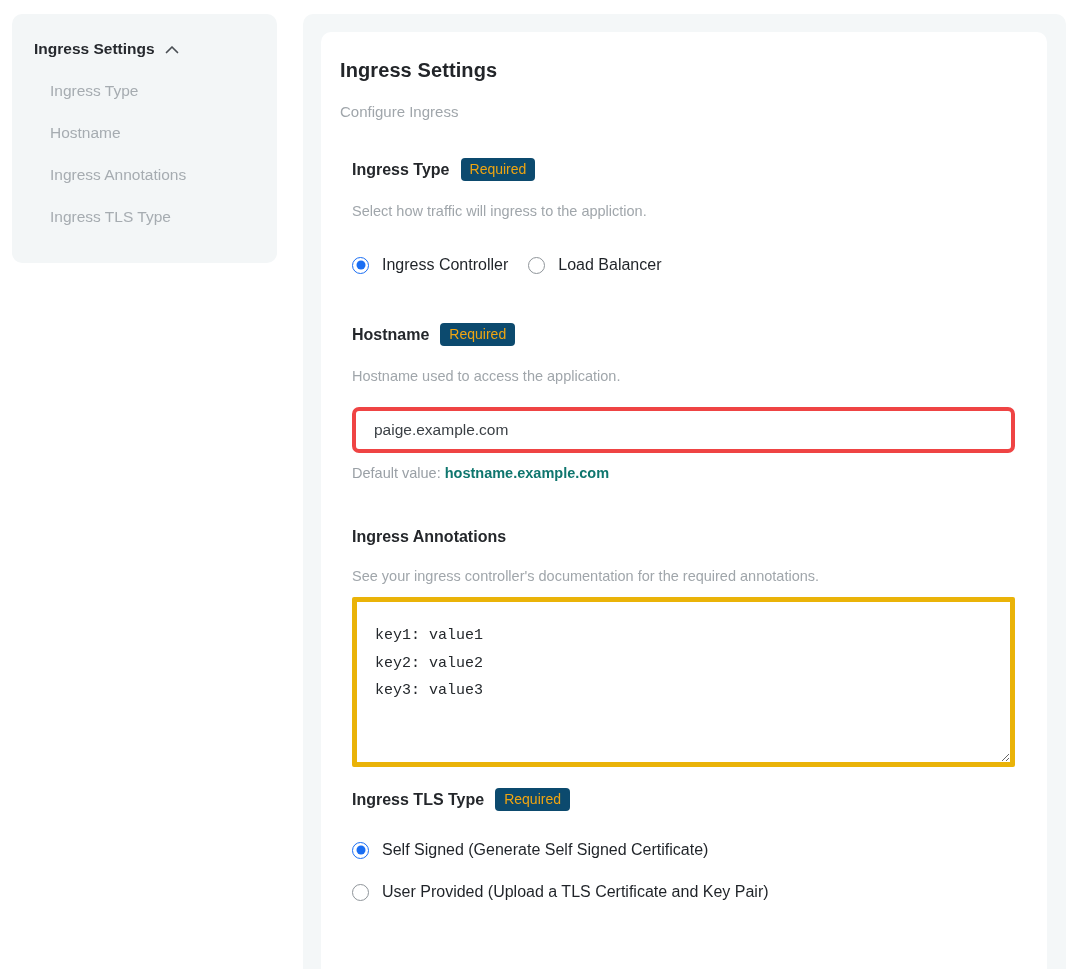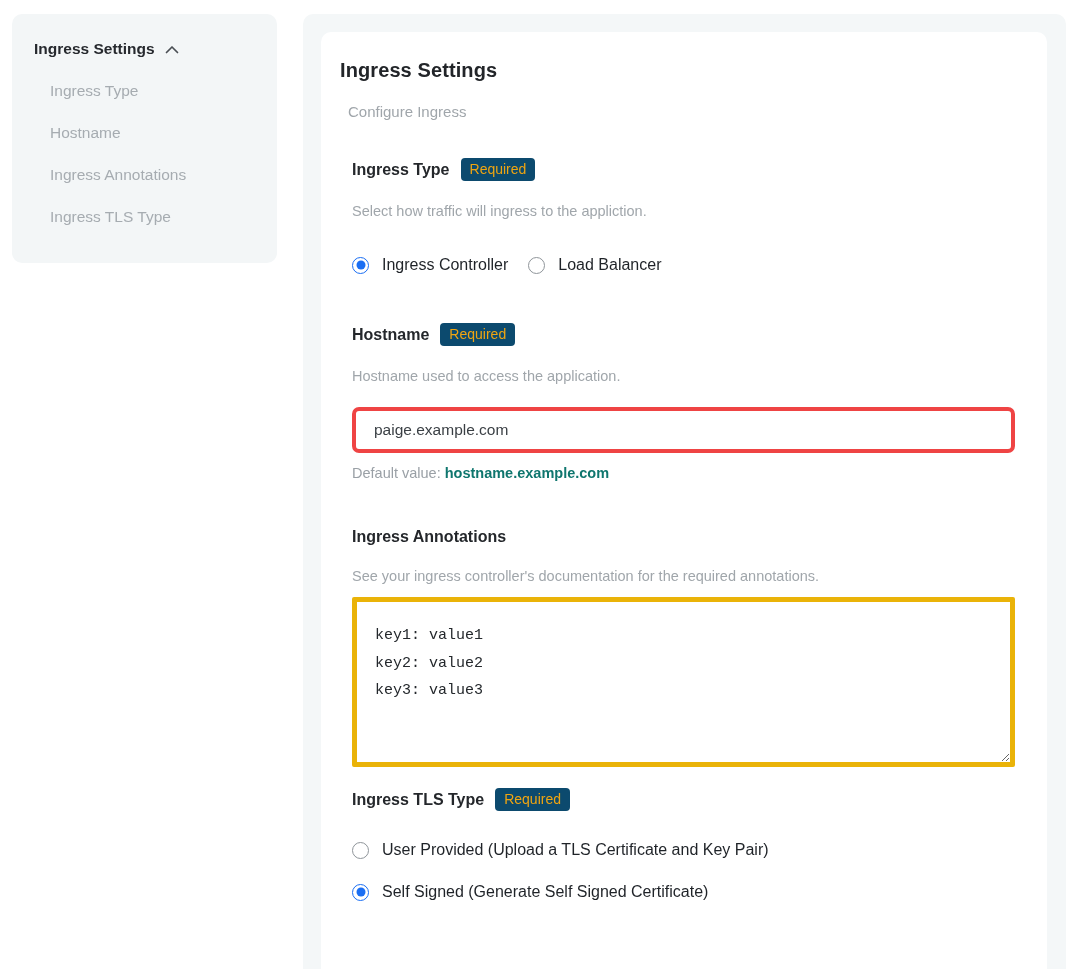--- a/index.html
+++ b/index.html
@@ -61,21 +61,20 @@
   .card-title {
     font-size: 20px;
     font-weight: 700;
     color: #222529;
     letter-spacing: 0.1px;
   }
   .card-subtitle {
     margin-top: 21px;
     font-size: 15px;
     color: #a0a6ab;
-    margin-left: 8px;
   }
 
   .field { margin-left: 12px; }
   .field-head {
     display: flex;
     align-items: center;
     gap: 11px;
   }
   .field-label {
     font-size: 16px;
@@ -254,27 +253,27 @@
 key2: value2
 key3: value3</textarea>
       </section>
 
       <section class="field sec-tls">
         <div class="field-head">
           <span class="field-label">Ingress TLS Type</span>
           <span class="badge">Required</span>
         </div>
         <div class="radio-col">
+          <div class="radio-option checked">
+            <span class="radio-circle"></span>
+            <span class="radio-label">Self Signed (Generate Self Signed Certificate)</span>
+          </div>
           <div class="radio-option">
             <span class="radio-circle"></span>
             <span class="radio-label">User Provided (Upload a TLS Certificate and Key Pair)</span>
-          </div>
-          <div class="radio-option checked">
-            <span class="radio-circle"></span>
-            <span class="radio-label">Self Signed (Generate Self Signed Certificate)</span>
           </div>
         </div>
       </section>
 
     </div>
 
     <button class="save-btn">Save config</button>
   </div>
 
 </div>

